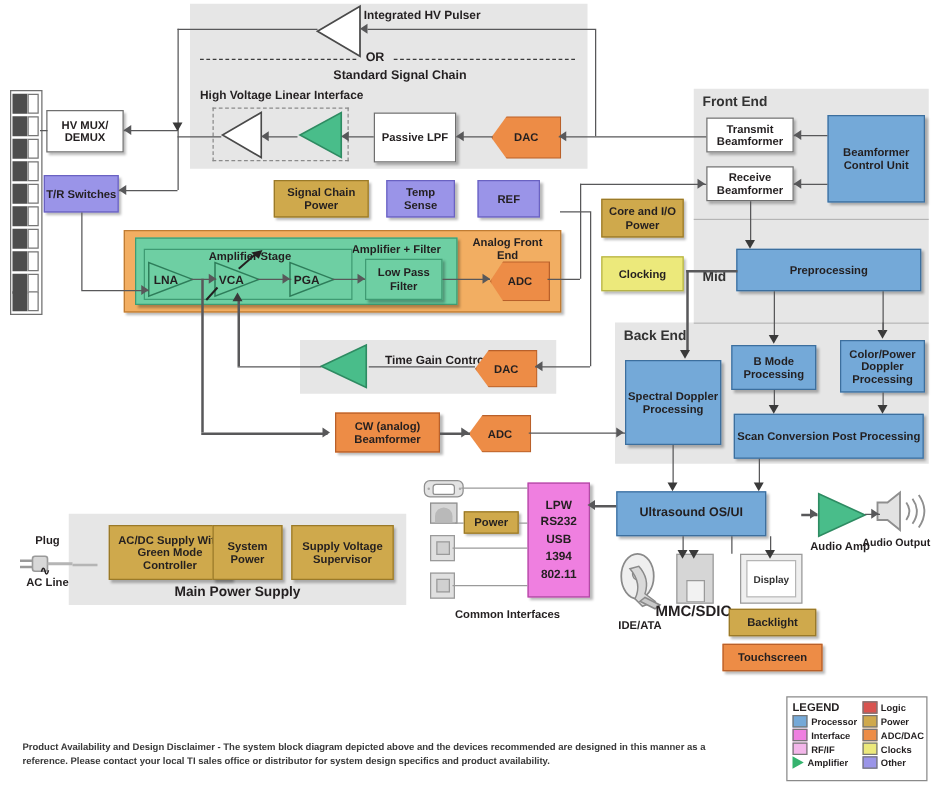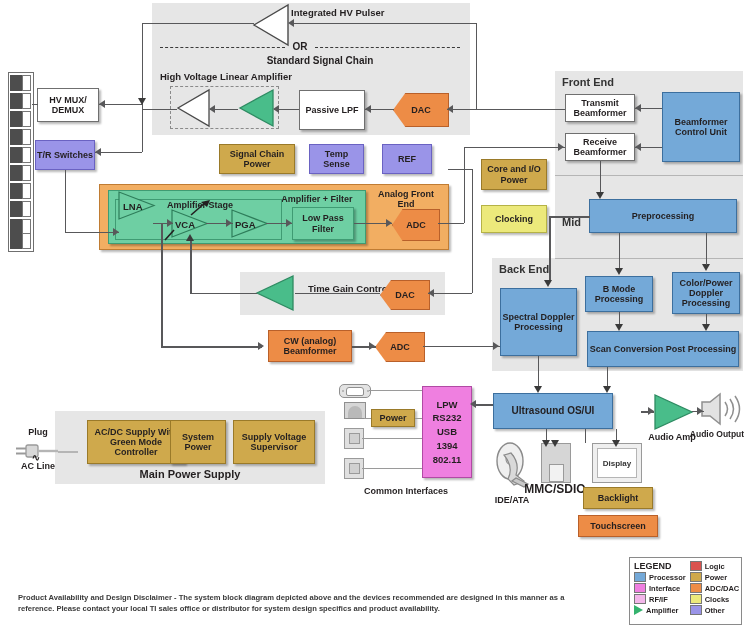--- a/index.html
+++ b/index.html
@@ -157,21 +157,21 @@
     <svg width="36" height="42" viewBox="0 0 36 42">
       <polygon points="36,1 36,41 2,21" fill="#ffffff" stroke="#4a4a4a" stroke-width="1.4"></polygon>
     </svg>
   </div>
 
   <div class="abs" style="left:160px;top:47px;width:125px;border-top:1.5px dashed #3a3a3a;"></div>
   <div class="abs" style="left:315px;top:47px;width:145px;border-top:1.5px dashed #3a3a3a;"></div>
   <div class="lbl" style="left:287px;top:41px;width:26px;font-size:10px;">OR</div>
   <div class="lbl" style="left:245px;top:55px;width:150px;font-size:10px;">Standard Signal Chain</div>
 
-  <div class="lbl left" style="left:160px;top:72px;width:200px;font-size:9.5px;">High Voltage Linear Amplifier</div>
+  <div class="lbl left" style="left:160px;top:72px;width:200px;font-size:9.5px;">High Voltage Linear Interface</div>
 
   <div class="abs" style="left:170px;top:86px;width:109px;height:43px;border:1.2px dashed #8a8a8a;"></div>
 
   <div class="tri" style="left:176px;top:89px;">
     <svg width="34" height="38" viewBox="0 0 34 38">
       <polygon points="33,1 33,37 2,19" fill="#ffffff" stroke="#4a4a4a" stroke-width="1.3"></polygon>
     </svg>
   </div>
   <div class="tri" style="left:238px;top:89px;">
     <svg width="36" height="38" viewBox="0 0 36 38">
@@ -199,21 +199,21 @@
 
   <div class="blk c-orangebox" style="left:99px;top:184px;width:350px;height:66px;justify-content:flex-start;align-items:flex-start;"></div>
   <div class="lbl" style="left:374px;top:189px;width:64px;font-size:9px;">Analog Front End</div>
 
   <div class="blk c-greenbox" style="left:108px;top:190px;width:258px;height:54px;"></div>
   <div class="lbl" style="left:270px;top:194px;width:94px;font-size:9px;">Amplifier + Filter</div>
 
   <div class="blk c-greenbox" style="left:115px;top:199px;width:167px;height:41px;border-color:#3f9b73;box-shadow:none;"></div>
   <div class="lbl" style="left:150px;top:200px;width:100px;font-size:9px;">Amplifier Stage</div>
 
-  <div class="tri" style="left:118px;top:191px;">
+  <div class="tri" style="left:118px;top:209px;">
     <svg width="38" height="29" viewBox="0 0 38 29">
       <polygon points="1,1 1,28 36,14.5" fill="#6ecfa3" stroke="#2e7d5a" stroke-width="1.2"></polygon>
       <text x="5" y="18.5" font-family="Liberation Sans" font-size="9.5" font-weight="bold" fill="#231f20">LNA</text>
     </svg>
   </div>
 
   <div class="tri" style="left:171px;top:209px;">
     <svg width="38" height="29" viewBox="0 0 38 29">
       <polygon points="1,1 1,28 36,14.5" fill="#6ecfa3" stroke="#2e7d5a" stroke-width="1.2"></polygon>
       <text x="4" y="18.5" font-family="Liberation Sans" font-size="9.5" font-weight="bold" fill="#231f20">VCA</text>

